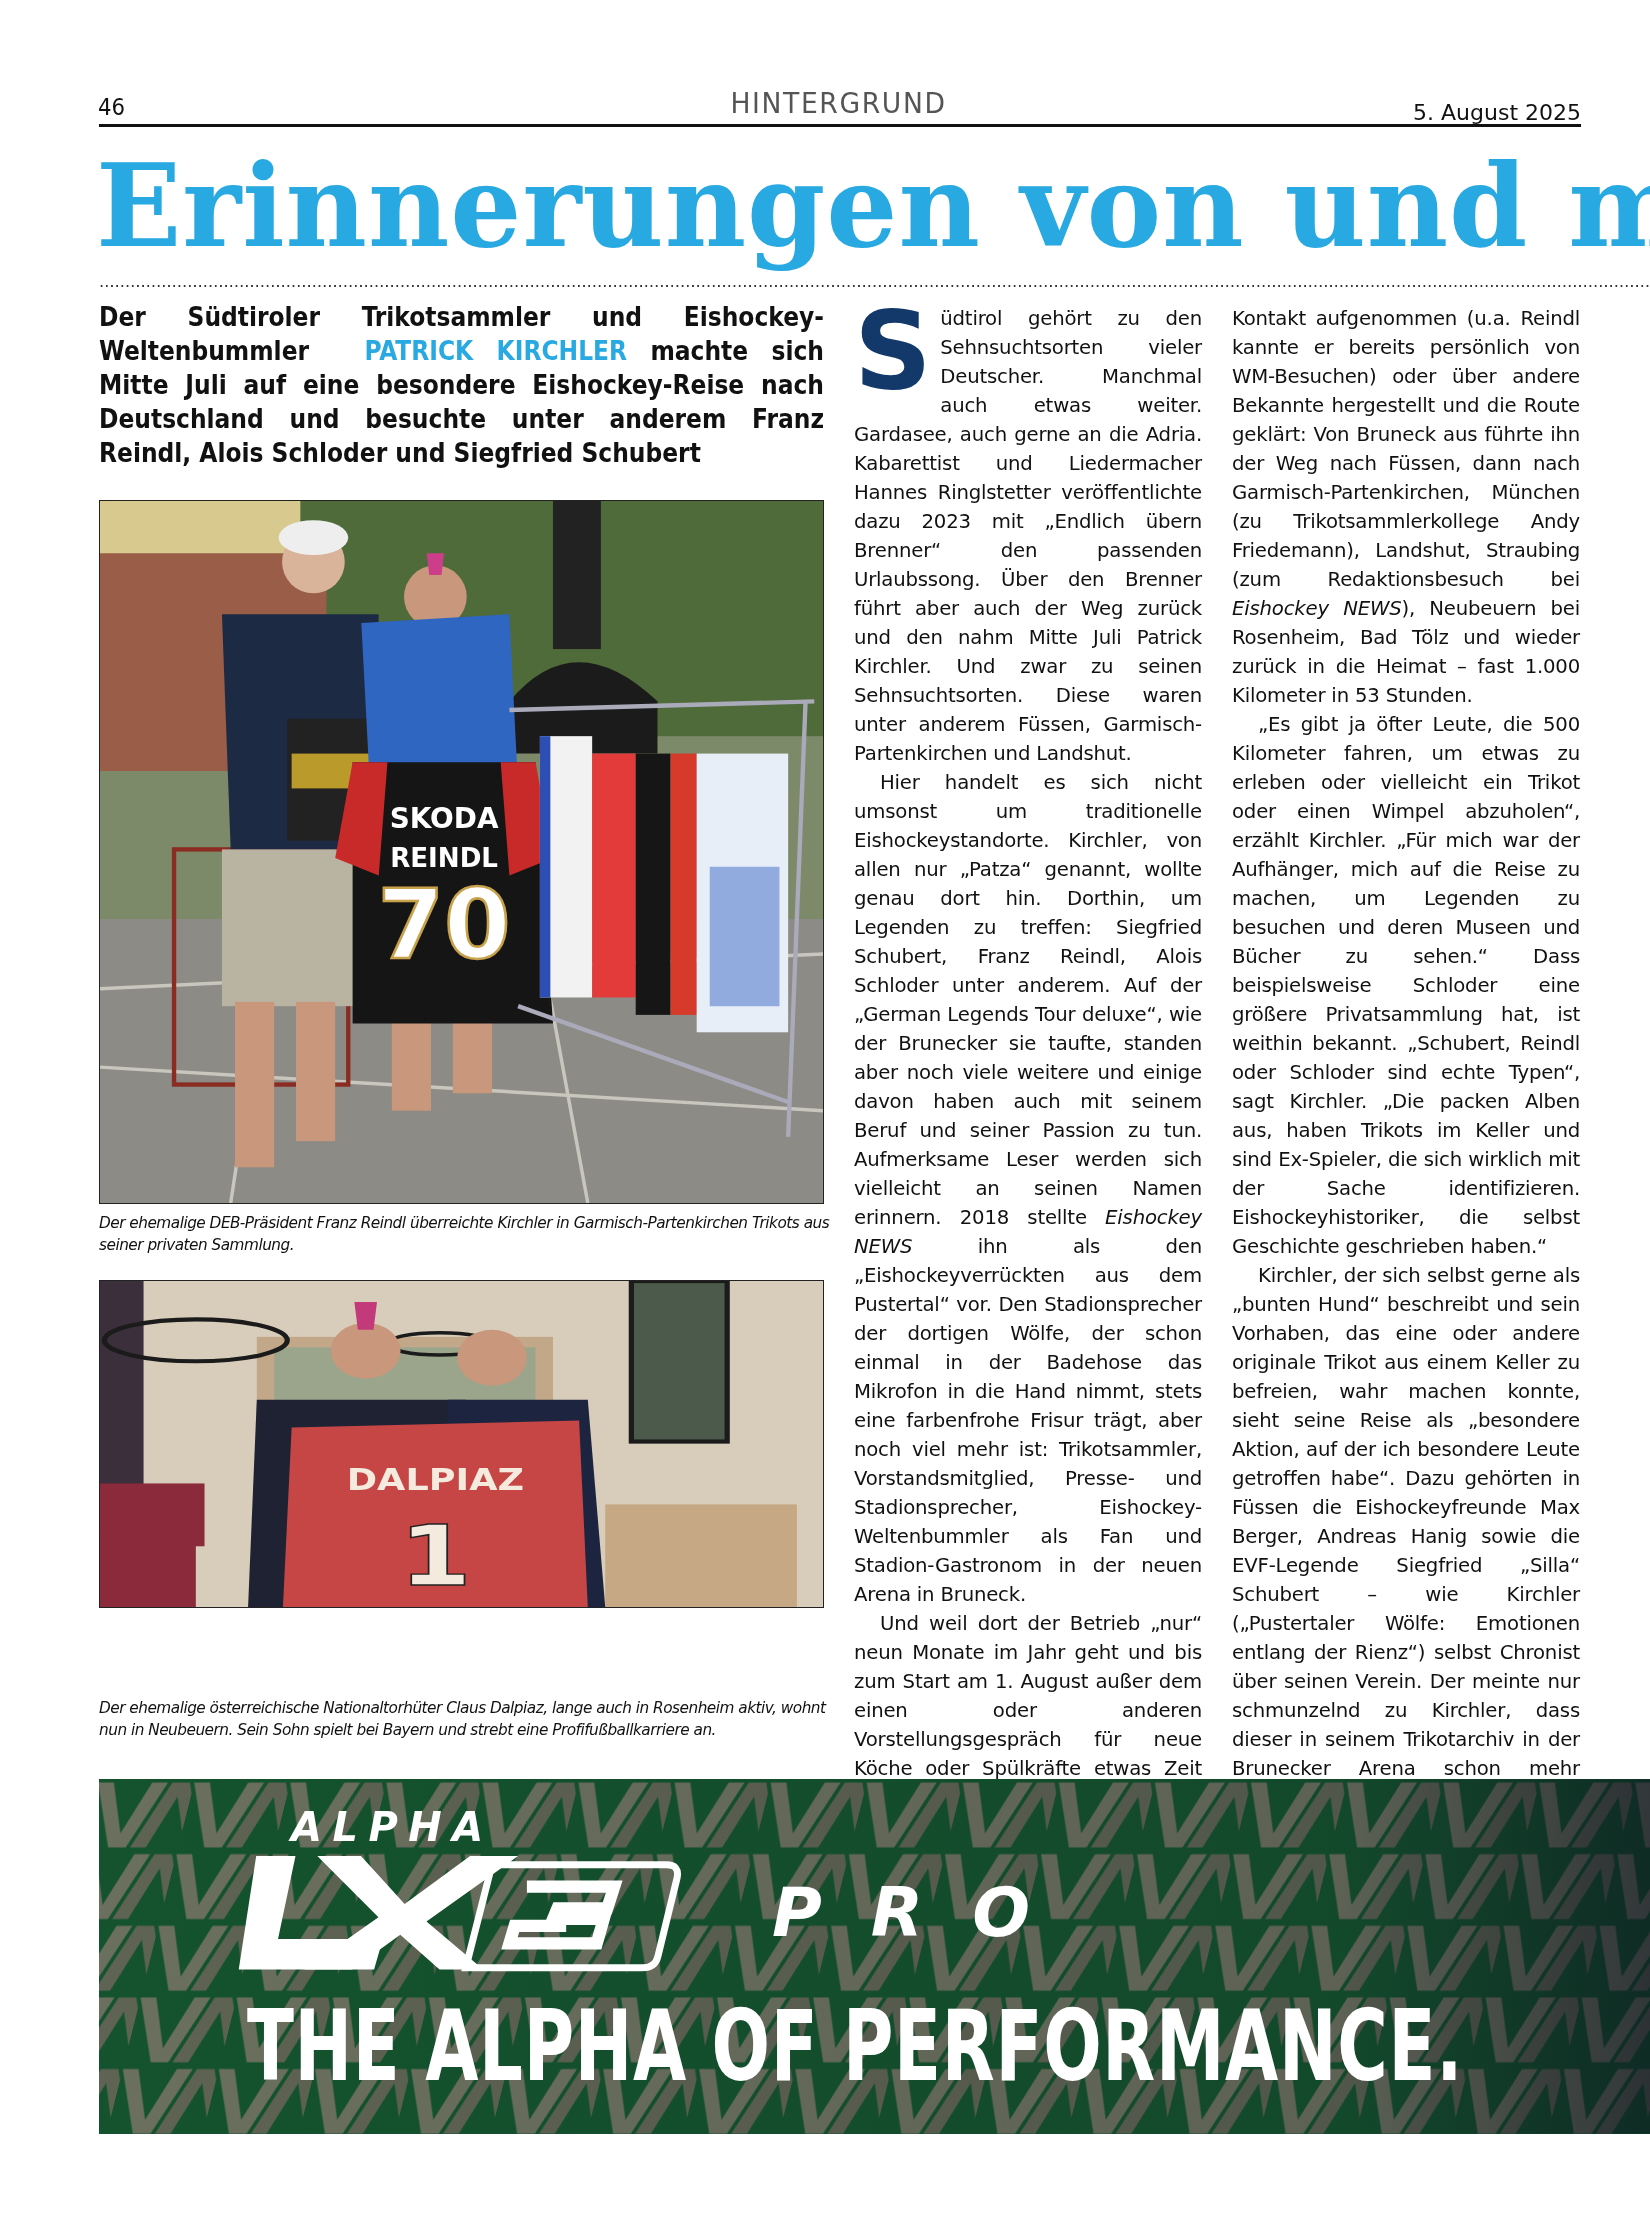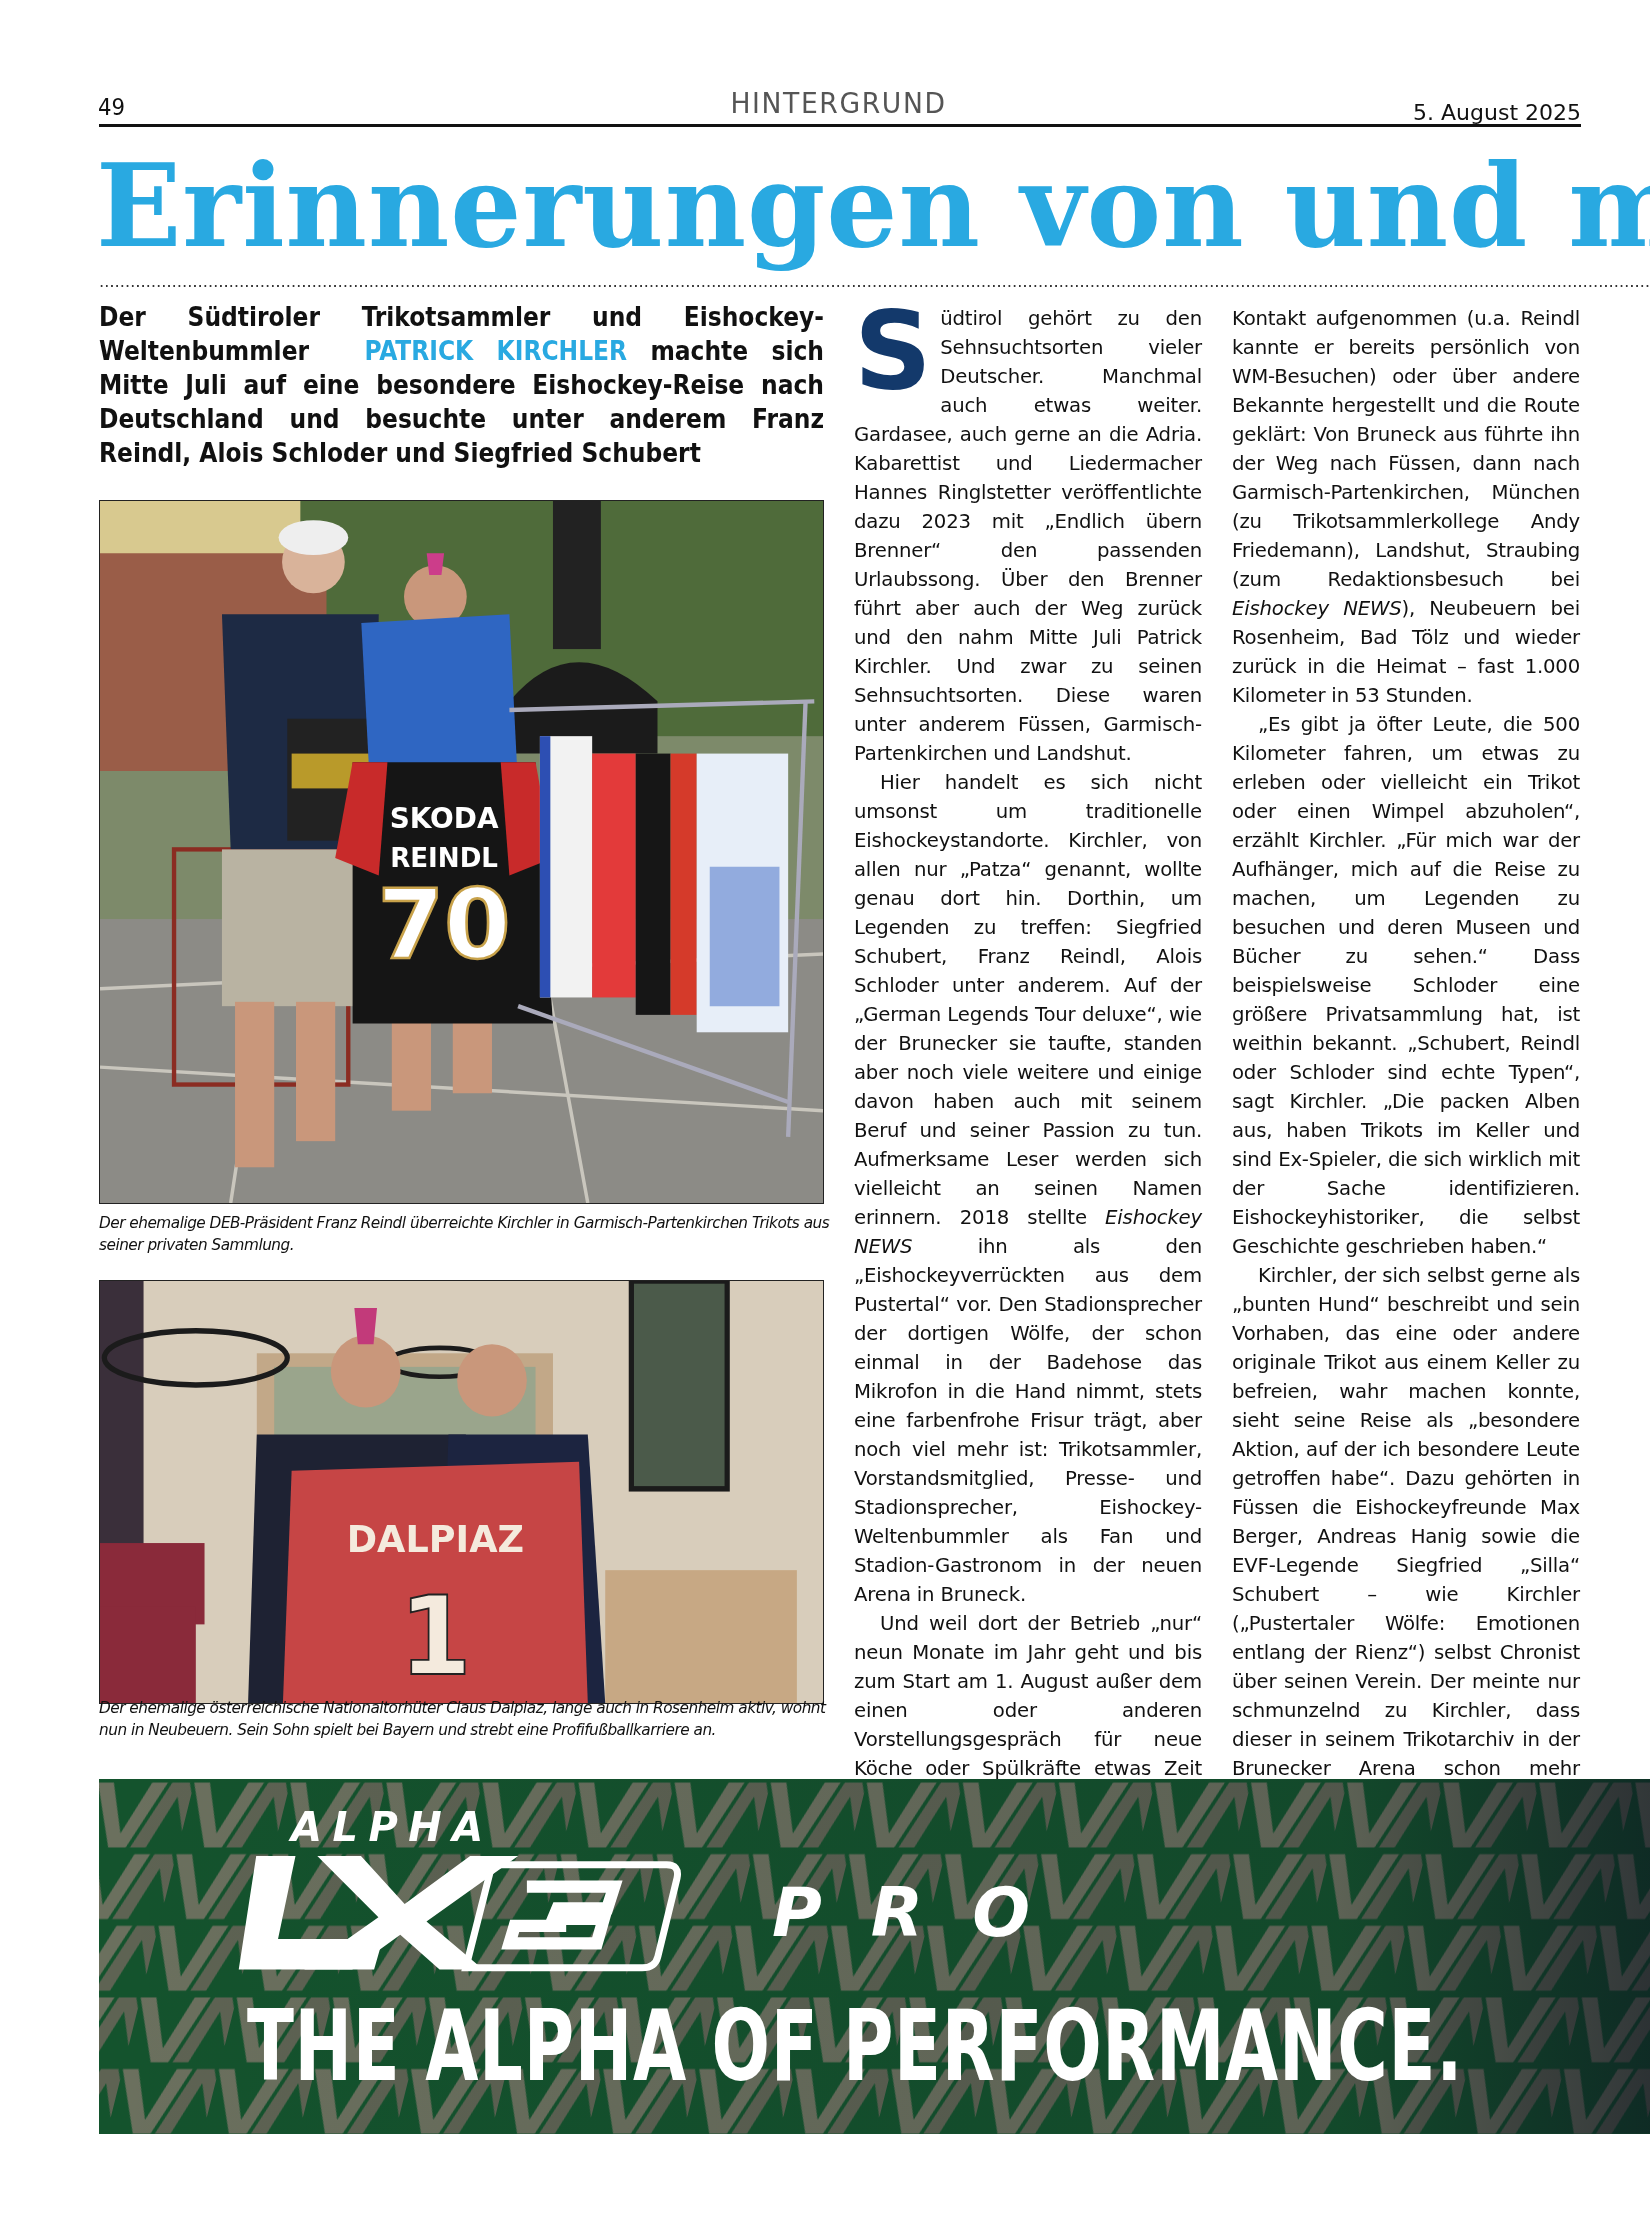--- a/index.html
+++ b/index.html
@@ -14,21 +14,21 @@
   .headline { position: absolute; left: 96px; top: 140px; white-space: nowrap; font-family: "DejaVu Serif", serif; font-weight: bold; font-size: 112px; color: #29a9e1; letter-spacing: 0.9px; transform: scaleY(1.02); }
 
   .dotted-rule { position: absolute; left: 99px; top: 284px; right: 0; height: 3.5px; background-image: radial-gradient(circle, #333 1px, transparent 1.2px); background-size: 5.2px 3.5px; background-repeat: repeat-x; }
 
   .intro { position: absolute; left: 99px; top: 300px; width: 725px; font-size: 26px; line-height: 34px; font-weight: bold; text-align: justify; color: #111; font-family: "DejaVu Sans Condensed", "DejaVu Sans", sans-serif; }
   .intro .highlight { color: #29a9e1; margin-left: 32px; }
 
   .photo { position: absolute; left: 99px; width: 725px; border: 1.7px solid #222; overflow: hidden; }
   .photo svg { display: block; width: 100%; height: 100%; }
   .photo-1 { top: 500px; height: 704px; }
-  .photo-2 { top: 1280px; height: 424px; }
+  .photo-2 { top: 1280px; height: 328px; }
 
   .caption { position: absolute; left: 99px; width: 734px; font-size: 15.3px; line-height: 22px; font-style: italic; color: #111; letter-spacing: -0.5px; }
   .caption-1 { top: 1212px; }
   .caption-2 { top: 1697px; }
 
   .column { position: absolute; top: 304px; width: 348px; font-size: 19.7px; line-height: 29px; text-align: justify; color: #111; letter-spacing: -0.2px; }
   .col-2 { left: 854px; }
   .col-3 { left: 1232px; }
   .column p { text-indent: 26px; }
   .column p.no-indent { text-indent: 0; }
@@ -38,21 +38,21 @@
   .ad-banner { position: absolute; left: 99px; top: 1779px; width: 1552px; height: 355px; background: #14532d; overflow: hidden; }
   .ad-pattern { position: absolute; inset: 0; }
   .ad-alpha { position: absolute; left: 192px; top: 24.5px; font-size: 40px; font-weight: bold; font-style: italic; color: #ffffff; letter-spacing: 10.5px; font-family: "DejaVu Sans", sans-serif; }
   .ad-logo { position: absolute; left: 131px; top: 77px; width: 489px; height: 118px; }
   .ad-pro { position: absolute; left: 673px; top: 94px; font-size: 68px; font-weight: bold; font-style: italic; color: #ffffff; letter-spacing: 49px; font-family: "DejaVu Sans", sans-serif; }
   .ad-tagline { position: absolute; left: 148px; top: 210px; font-size: 98px; font-weight: bold; color: #ffffff; letter-spacing: 0.9px; font-family: "DejaVu Sans Condensed", "DejaVu Sans", sans-serif; transform: scaleX(0.78); transform-origin: left top; white-space: nowrap; }
 </style>
 </head>
 <body>
 
-<div class="page-number">49</div>
+<div class="page-number">46</div>
 <div class="section-label">HINTERGRUND</div>
 <div class="issue-date">5. August 2025</div>
 <div class="header-rule"></div>
 
 <h1 class="headline">Erinnerungen von und mit</h1>
 <div class="dotted-rule"></div>
 
 <p class="intro"><span>Der Südtiroler Trikotsammler und Eishockey-Weltenbummler </span><span class="highlight">PATRICK KIRCHLER</span><span> machte sich Mitte Juli auf eine besondere Eishockey-Reise nach Deutschland und besuchte unter anderem Franz Reindl, Alois Schloder und Siegfried Schubert</span></p>
 
 <figure class="photo photo-1">

